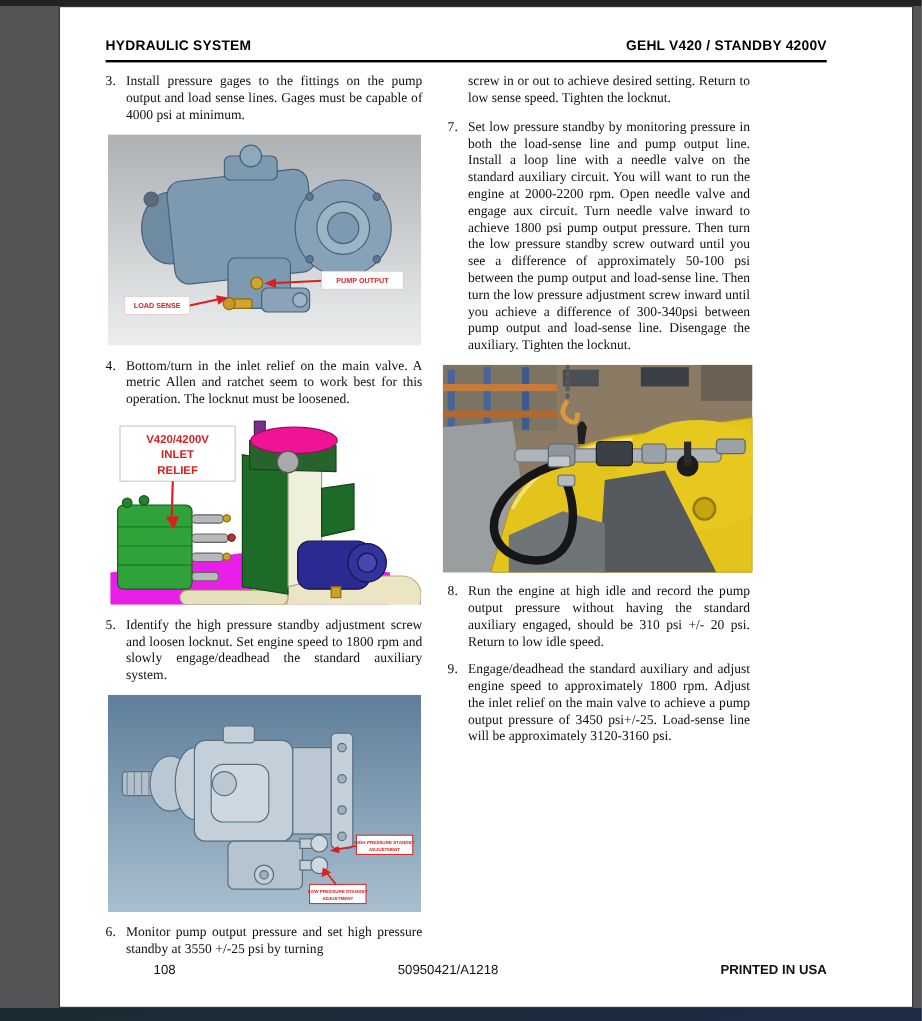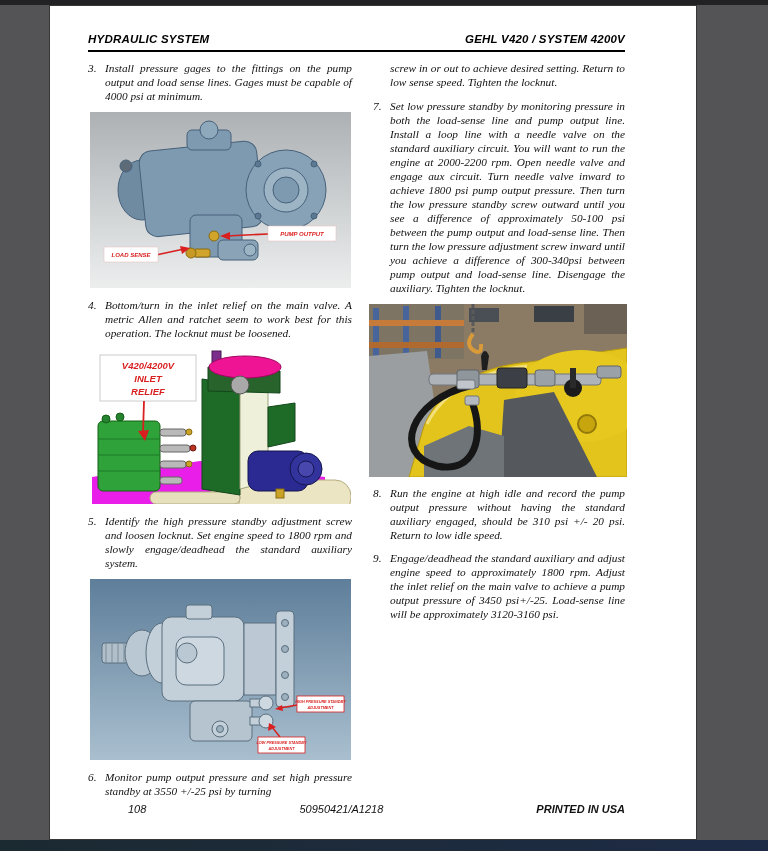--- a/index.html
+++ b/index.html
@@ -1,22 +1,22 @@
 <!DOCTYPE html>
 <html><head>
 <meta charset="utf-8">
 <style>
   * { margin:0; padding:0; box-sizing:border-box; }
   html,body { width:768px; height:851px; overflow:hidden; background:#545456; font-family:"Liberation Serif", serif; }
   .viewer { position:relative; width:768px; height:851px; background:#545456; }
   .top-edge { position:absolute; top:0; left:0; width:100%; height:5px; background:#222225; }
   .taskbar { position:absolute; bottom:0; left:0; width:100%; height:11px;
              background:linear-gradient(90deg,#1b2a31,#1e2b46); }
-  .page { position:absolute; left:50px; top:6px; width:646px; height:833px; background:#ffffff;
-          box-shadow:0 0 0 1px rgba(20,20,20,.45); overflow:hidden;font-style:italic; }
+  .page { position:absolute; left:50px; top:6px; width:710px; height:833px; background:#ffffff;
+          box-shadow:0 0 0 1px rgba(20,20,20,.45); overflow:hidden; }
   .page-inner { padding:27px 71px 0 38px; }
   .header { display:flex; justify-content:space-between; align-items:baseline;
             font-family:"Liberation Sans", sans-serif; font-weight:bold; font-size:11.5px; color:#000; letter-spacing:.2px; }
   .rule { border-bottom:2.6px solid #000; margin-top:5px; }
   .columns { display:flex; gap:21px; margin-top:9px; }
   .col-left { width:264px; flex:none; }
   .col-right { width:252px; flex:none; }
   .item { display:flex; margin-bottom:9px; font-size:11.3px; line-height:14px; color:#111; }
   .num { width:17px; flex:none; }
   .itext { flex:1; text-align:justify; }
@@ -37,21 +37,21 @@
 <body>
 
 <div class="viewer">
   <div class="top-edge"></div>
 
   <div class="page">
     <div class="page-inner">
 
       <div class="header">
         <span>HYDRAULIC SYSTEM</span>
-        <span>GEHL V420 / SYSTEM 4200V</span>
+        <span>GEHL V420 / STANDBY 4200V</span>
       </div>
       <div class="rule"></div>
 
       <div class="columns">
 
         <div class="col-left">
 
           <div class="item">
             <span class="num">3.</span>
             <span class="itext">Install pressure gages to the fittings on the pump output and load sense lines. Gages must be capable of 4000 psi at minimum.</span>

